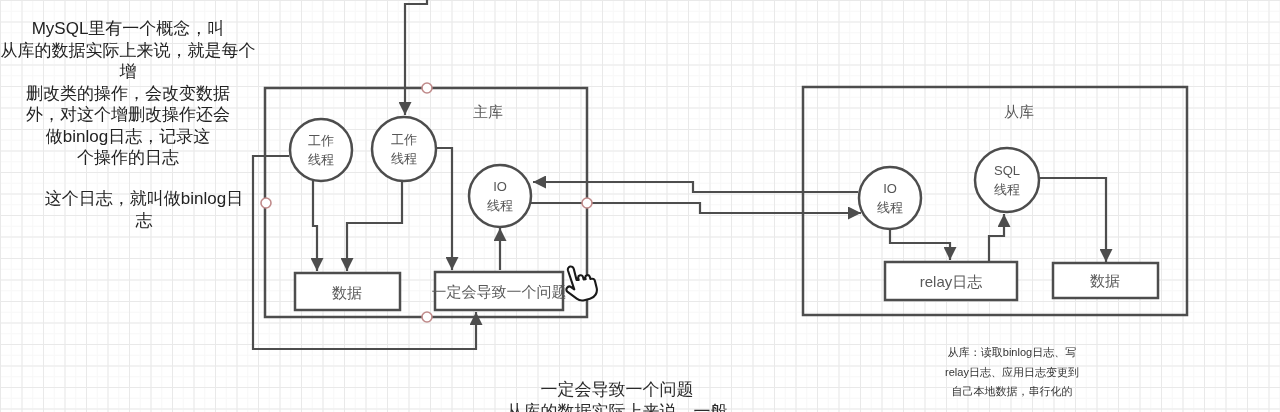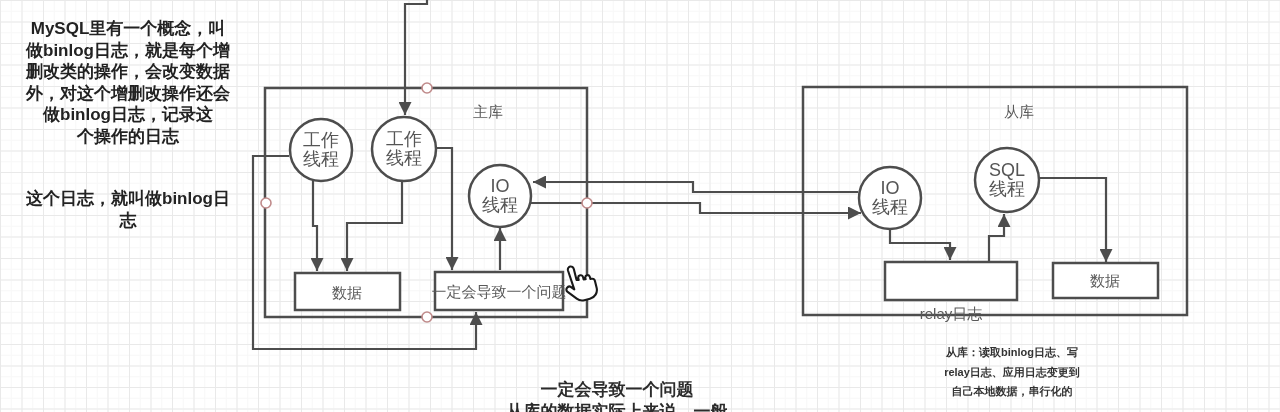--- a/index.html
+++ b/index.html
@@ -16,33 +16,33 @@
       linear-gradient(to bottom,#f7f7f7 1px,transparent 1px);
     background-size:21.5px 21.5px,21.5px 21.5px,10.75px 10.75px,10.75px 10.75px;
   }
   .layer{position:absolute;left:0;top:0;}
   .lbl{
     position:absolute;
     transform:translate(-50%,-50%);
     white-space:pre-line;
     text-align:center;
     color:#555;
-    font-size:18px;
+    font-size:13px;
     line-height:19px;
     pointer-events:none;
   }
   .lbl.big{font-size:15px;color:#595959;}
   .note{
     position:absolute;
     text-align:center;
     color:#2b2b2b;
     font-size:17px;
     line-height:21.5px;
   }
-  .note .ln{display:block;font-weight:bold;}
+  .note .ln{display:block;}
   .note.small{font-size:11px;line-height:19.5px;color:#333;}
   .cursor{position:absolute;left:556px;top:264px;width:42px;height:48px;}
 </style>
 </head>
 <body>
 
 <div class="canvas">
 
   <svg class="layer" width="1280" height="412" viewBox="0 0 1280 412">
     <defs>
@@ -100,33 +100,33 @@
 线程</div>
   <div class="lbl" style="left:500px;top:196px;">IO
 线程</div>
   <div class="lbl" style="left:890px;top:198px;">IO
 线程</div>
   <div class="lbl" style="left:1007px;top:180px;">SQL
 线程</div>
 
   <div class="lbl big" style="left:347px;top:292px;">数据</div>
   <div class="lbl big" style="left:499px;top:291px;">一定会导致一个问题</div>
-  <div class="lbl big" style="left:951px;top:281px;margin-top:32px;">relay日志</div>
+  <div class="lbl big" style="left:951px;top:281px;">relay日志</div>
   <div class="lbl big" style="left:1105px;top:280px;">数据</div>
 
   <div class="note" style="left:0px;top:18px;width:256px;color:#222;">
     <span class="ln">MySQL里有一个概念，叫</span>
-    <span class="ln">做binlog日志，就是每个增</span>
+    <span class="ln">从库的数据实际上来说，就是每个增</span>
     <span class="ln">删改类的操作，会改变数据</span>
     <span class="ln">外，对这个增删改操作还会</span>
     <span class="ln">做binlog日志，记录这</span>
     <span class="ln">个操作的日志</span>
   </div>
 
-  <div class="note" style="left:0px;top:188px;width:256px;color:#222;">
+  <div class="note" style="left:16px;top:188px;width:256px;color:#222;">
     <span class="ln">这个日志，就叫做binlog日</span>
     <span class="ln">志</span>
   </div>
 
   <div class="note" style="left:467px;top:379px;width:300px;">
     <span class="ln">一定会导致一个问题</span>
     <span class="ln">从库的数据实际上来说，一般</span>
   </div>
 
   <div class="note small" style="left:857px;top:343px;width:310px;">

